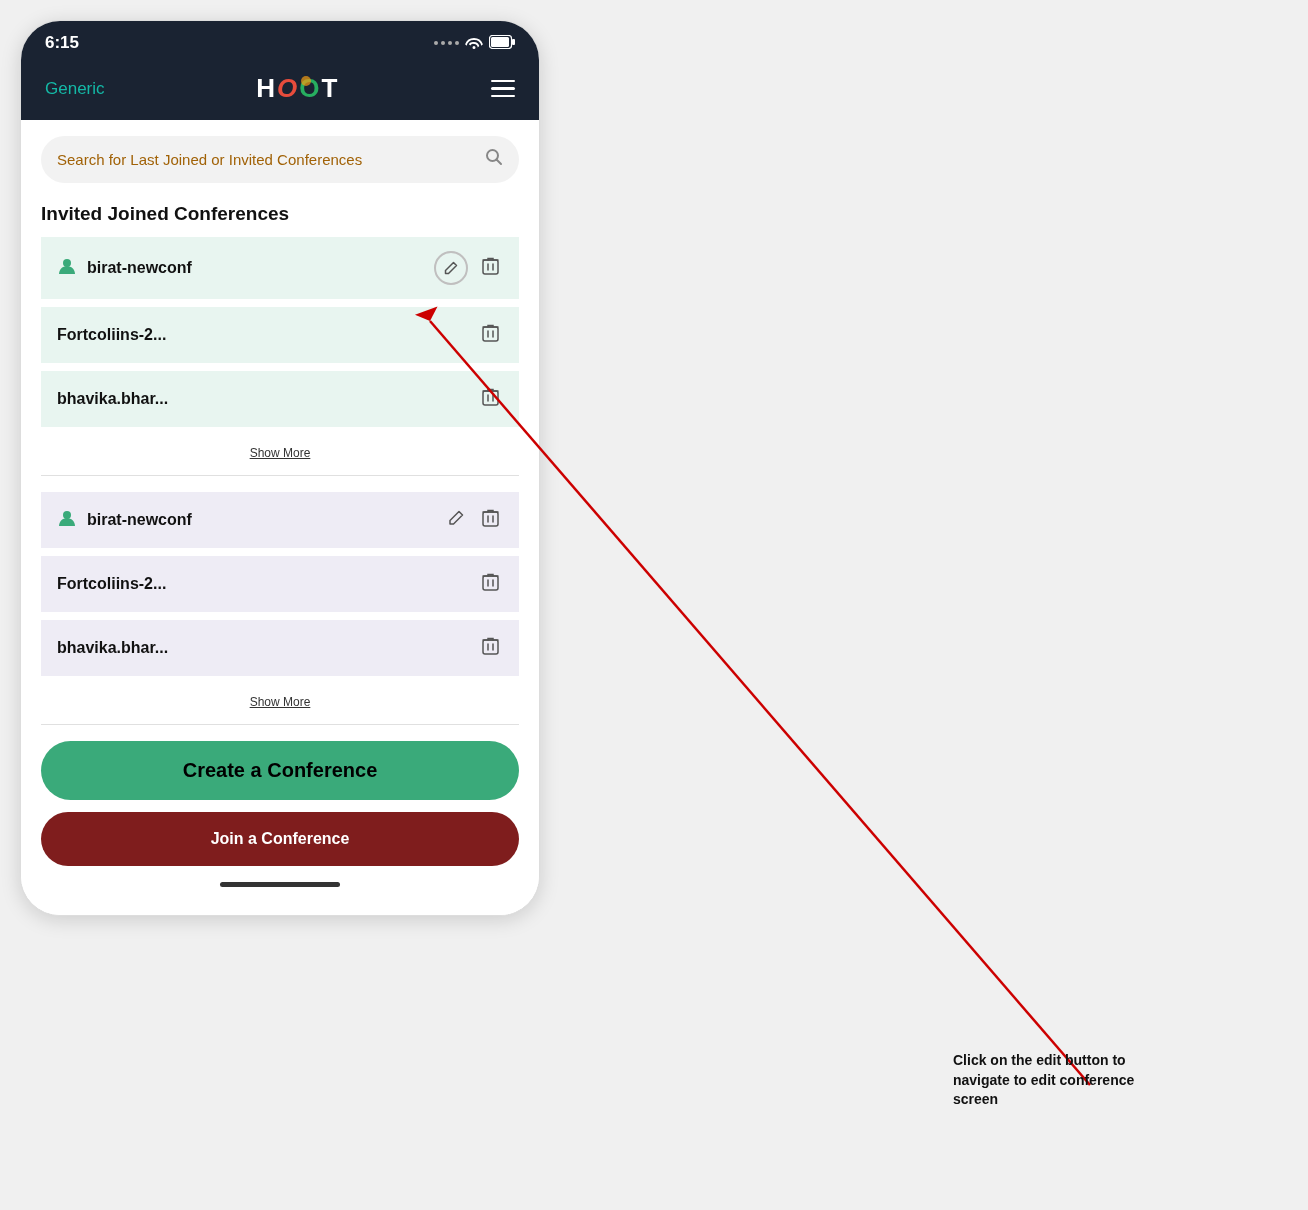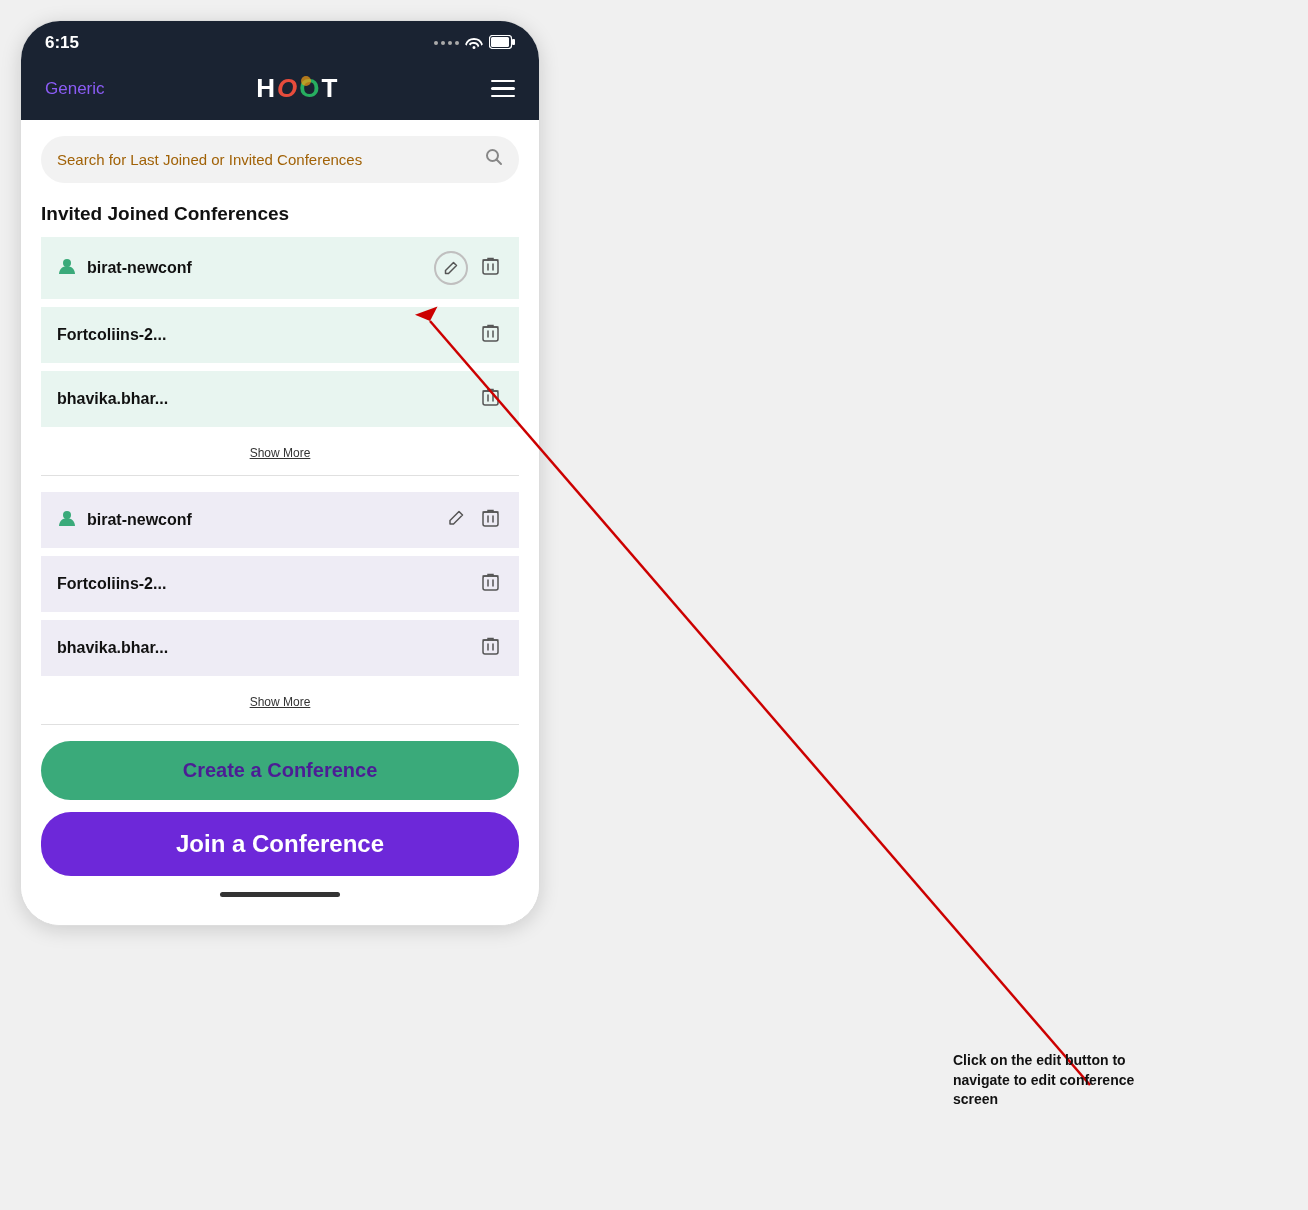--- a/index.html
+++ b/index.html
@@ -52,21 +52,21 @@
 
     
     .app-header {
       background: #1a2332;
       padding: 10px 24px 16px;
       display: flex;
       align-items: center;
       justify-content: space-between;
     }
     .header-generic {
-      color: #8b5cf6;
+      color: #14b8a6;
       font-size: 17px;
       font-weight: 400;
     }
     .hamburger-btn {
       background: none;
       border: none;
       cursor: pointer;
       display: flex;
       flex-direction: column;
       gap: 5px;
@@ -189,38 +189,38 @@
 
     .divider {
       height: 1px;
       background: #e0e0e0;
       margin-bottom: 16px;
     }
 
     
     .create-btn {
       background: #3aaa7a;
-      color: #4c1d95;
+      color: #000000;
       border: none;
       border-radius: 30px;
       width: 100%;
       padding: 18px;
       font-size: 20px;
       font-weight: 700;
       cursor: pointer;
       margin-bottom: 12px;
     }
     .join-btn {
-      background: #6d28d9;
+      background: #7f1d1d;
       color: #fff;
       border: none;
       border-radius: 30px;
       width: 100%;
       padding: 18px;
-      font-size: 24px;
+      font-size: 16px;
       font-weight: 700;
       cursor: pointer;
       margin-bottom: 16px;
     }
 
     
     .bottom-indicator {
       display: flex;
       justify-content: center;
       padding-bottom: 12px;

